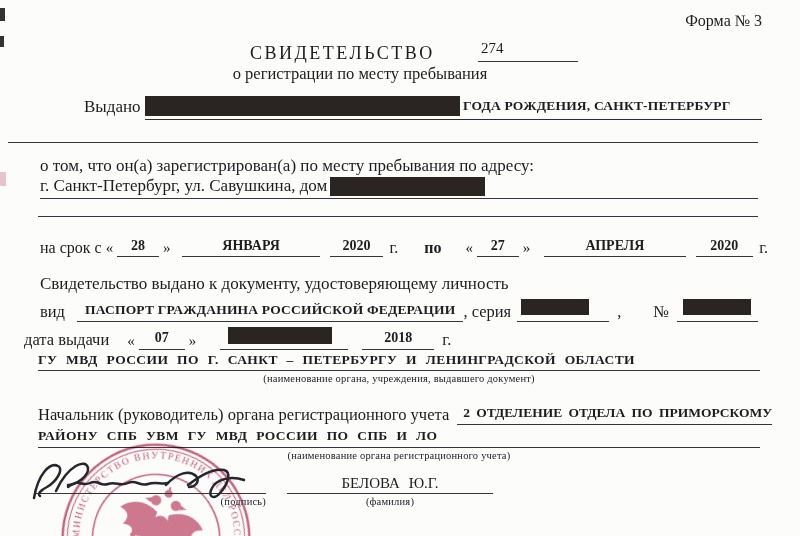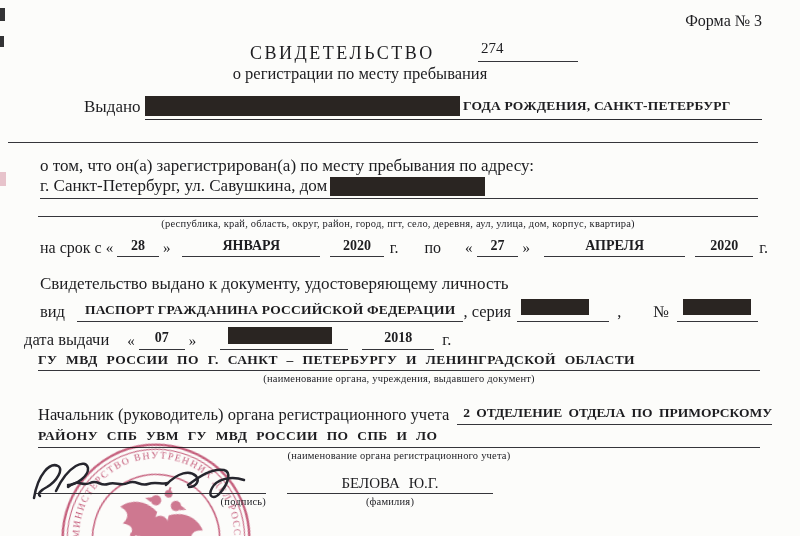--- a/index.html
+++ b/index.html
@@ -73,31 +73,30 @@
   </div>
   <div class="rule" style="top:142px;left:8px;width:750px;"></div>
 
   <div class="para" style="top:156px;left:40px;">о том, что он(а) зарегистрирован(а) по месту пребывания по адресу:</div>
   <div class="abs addr-row">
     <span>г. Санкт-Петербург, ул. Савушкина, дом</span>
     <span class="redact"></span>
   </div>
   <div class="rule" style="top:198px;left:40px;width:718px;"></div>
   <div class="rule" style="top:216px;left:38px;width:720px;"></div>
-  <div class="cap" style="top:218px;left:38px;width:720px;">(республика, край, область, округ, район, город, пгт, село, деревня, аул, улица, дом, корпус, квартира)</div>
 
   <div class="flexrow period-row">
     <span>на срок с</span>
     <span class="q">«</span>
     <span class="ucell val" style="width:42px;">28</span>
     <span class="q" style="margin-right:8px;">»</span>
     <span class="ucell val" style="width:138px;margin-right:10px;">ЯНВАРЯ</span>
     <span class="ucell val" style="width:54px;margin-right:6px;">2020</span>
     <span style="margin-right:26px;">г.</span>
-    <span style="margin-right:20px;">по</span>
+    <span style="margin-right:20px;font-weight:bold;">по</span>
     <span class="q">«</span>
     <span class="ucell val" style="width:42px;">27</span>
     <span class="q" style="margin-right:10px;">»</span>
     <span class="ucell val" style="width:142px;margin-right:10px;">АПРЕЛЯ</span>
     <span class="ucell val" style="width:58px;margin-right:6px;">2020</span>
     <span>г.</span>
   </div>
 
   <div class="para" style="top:274px;left:40px;">Свидетельство выдано к документу, удостоверяющему личность</div>
 

